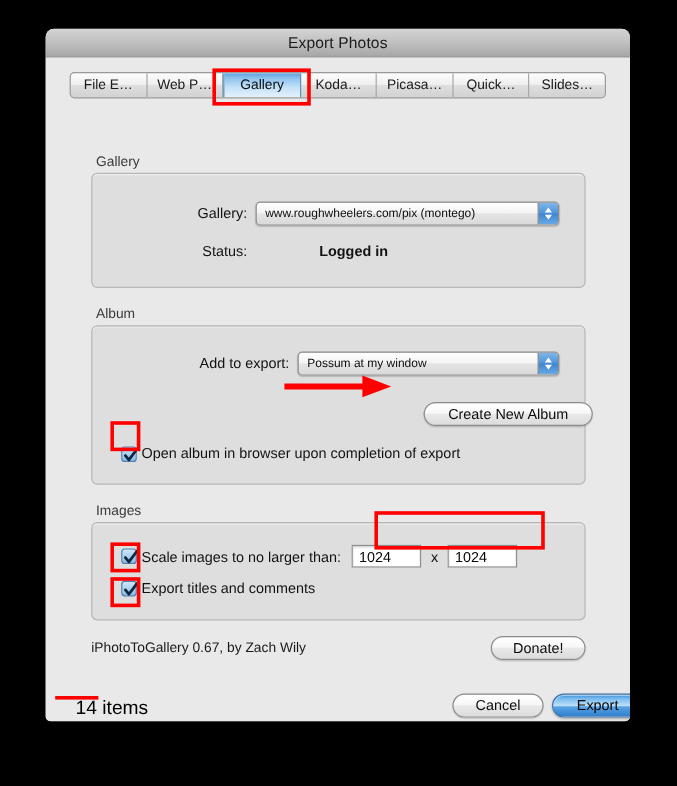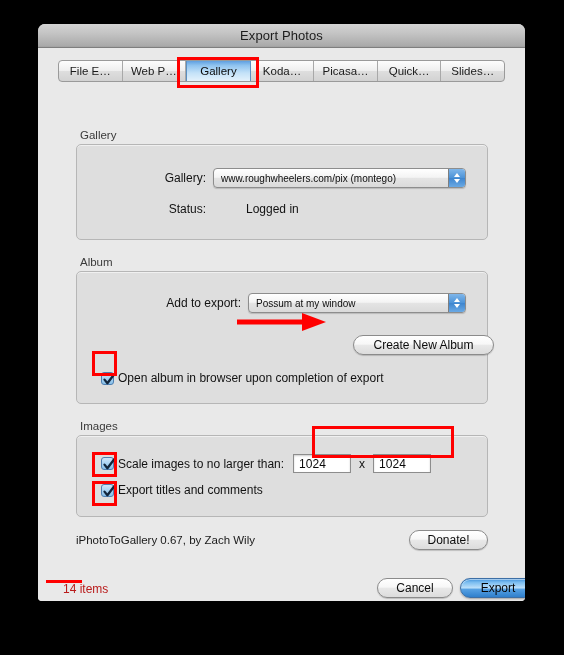--- a/index.html
+++ b/index.html
@@ -173,21 +173,21 @@
     box-sizing: border-box;
     pointer-events: none;
   }
   .annot-underline {
     position: absolute;
     height: 3px; background: #ff0000;
   }
   .annot-arrow { position: absolute; pointer-events: none; }
 
   .footer-text { font-size: 11.5px; color: #1a1a1a; }
-  .bottombar-text { font-size: 12px; color: #b91c1c; }
+  .bottombar-text { font-size: 16px; color: #000000; }
 </style>
 </head>
 <body>
 
 <div id="root">
 
   <div class="window">
 
     <div class="titlebar">
       <span class="titlebar-text">Export Photos</span>
@@ -229,21 +229,21 @@
             <span class="popup-text">www.roughwheelers.com/pix (montego)</span>
             <span class="popup-arrows">
               <span class="arrow-up"></span>
                 <span class="arrow-dn"></span>
             </span>
           </div>
         </div>
 
         <div class="row" style="left:0; top:72px; width:412px;gap:36px;">
           <span class="lbl" style="width:130px; text-align:right;">Status:</span>
-          <span class="lbl" style="margin-left:4px;">Logged in</span>
+          <span class="lbl" style="margin-left:24px;font-weight:bold;">Logged in</span>
         </div>
       </div>
 
       <div class="group" style="left:38px; top:209px; width:412px; height:147px;">
         <span class="group-title">Album</span>
         <div class="group-box"></div>
 
         <div class="row" style="left:0; top:36px; width:412px;">
           <span class="lbl" style="width:165px; text-align:right;">Add to export:</span>
           <div class="popup" style="margin-left:7px; width:218px;">

